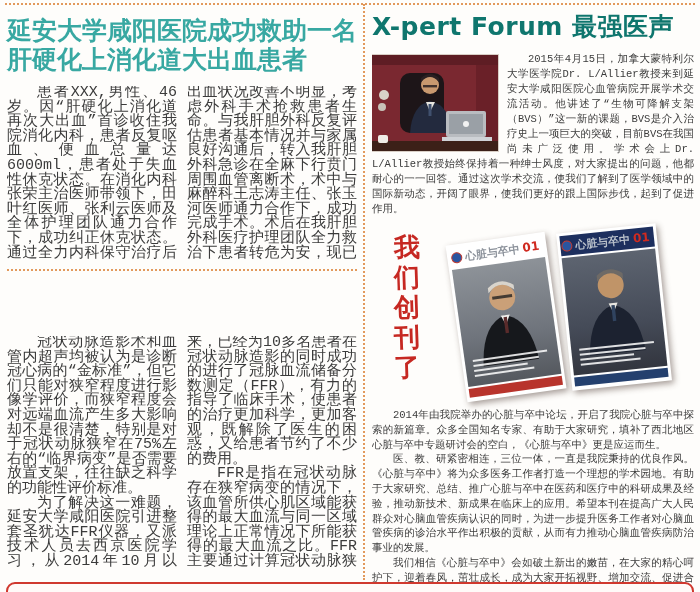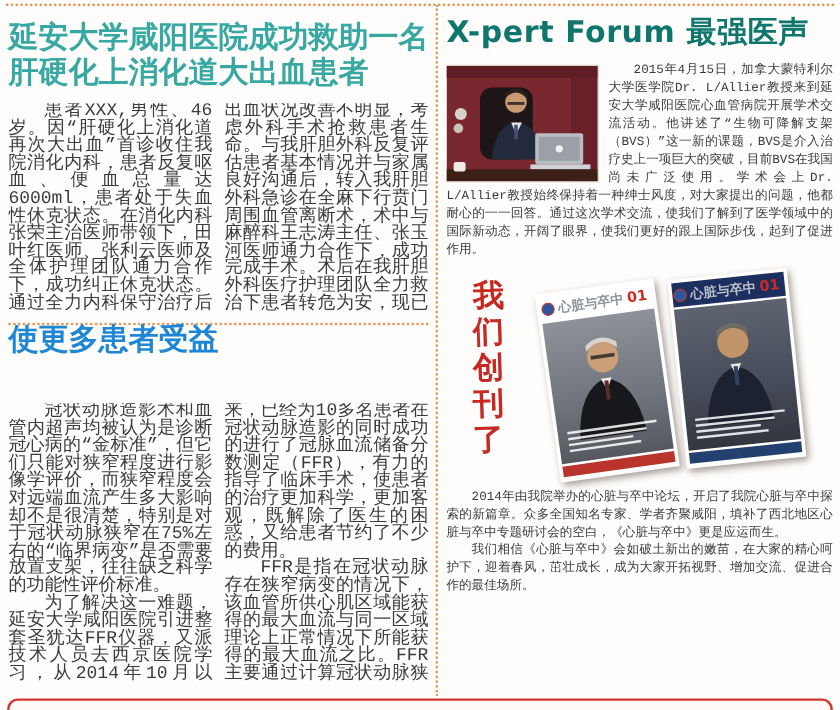--- a/index.html
+++ b/index.html
@@ -87,21 +87,20 @@
   </div>
 
   <div class="bodytext two-col" style="top:80px;height:178px;">
     <p class="para">患者XXX,男性、46岁。因“肝硬化上消化道再次大出血”首诊收住我院消化内科，患者反复呕血、便血总量达6000ml，患者处于失血性休克状态。在消化内科张荣主治医师带领下，田叶红医师、张利云医师及全体护理团队通力合作下，成功纠正休克状态。通过全力内科保守治疗后出血状况改善不明显，考虑外科手术抢救患者生命。与我肝胆外科反复评估患者基本情况并与家属良好沟通后，转入我肝胆外科急诊在全麻下行贲门周围血管离断术，术中与麻醉科王志涛主任、张玉河医师通力合作下，成功完成手术。术后在我肝胆外科医疗护理团队全力救治下患者转危为安，现已顺利出院。在血源紧张的状态下输血科全力配合，患者总计输血量达15000ml。此类患者再次大出血死亡率极高，据国内外文献报道高达70%~80%，此列病人的救治成功，也标志我院对此类病人的多学科联合治疗技术实力到了一个新的高度。</p>
     <p class="byline">肝胆外科 姚春和</p>
   </div>
 
   <div class="dotted-h" style="left:0;width:350px;top:263px;"></div>
 
   <div class="headline blue">
-    <div>使更多患者受益</div>
   </div>
 
   <div class="bodytext two-col" style="top:330px;height:240px;">
     <p class="para">冠状动脉造影术和血管内超声均被认为是诊断冠心病的“金标准”，但它们只能对狭窄程度进行影像学评价，而狭窄程度会对远端血流产生多大影响却不是很清楚，特别是对于冠状动脉狭窄在75%左右的“临界病变”是否需要放置支架，往往缺乏科学的功能性评价标准。</p>
     <p class="para">为了解决这一难题，延安大学咸阳医院引进整套圣犹达FFR仪器，又派技术人员去西京医院学习，从2014年10月以来，已经为10多名患者在冠状动脉造影的同时成功的进行了冠脉血流储备分数测定（FFR），有力的指导了临床手术，使患者的治疗更加科学，更加客观，既解除了医生的困惑，又给患者节约了不少的费用。</p>
     <p class="para">FFR是指在冠状动脉存在狭窄病变的情况下，该血管所供心肌区域能获得的最大血流与同一区域理论上正常情况下所能获得的最大血流之比。FFR主要通过计算冠状动脉狭窄远端压力与主动脉根部压力之比来获得，压力通过导管压力导丝在血管内而测得。FFR是目前公认的冠状动脉病变功能学评价“金标准”，是对冠状动脉造影的补充，对于判断冠脉病变的严重程度及治疗策略的选择提供重要参考依据。随着这项新技术的日臻成熟，冠心病患者放置支架不再盲目。</p>
     <p class="byline">通讯员 张军强</p>
   </div>
 </div>
 
@@ -193,18 +192,19 @@
             <i></i>
             <i></i>
             <i></i>
           </div>
       </div>
       <div class="cover-foot"></div>
     </div>
   </div>
 
   <div class="bodytext journal-text">
-    <p class="para">2014年由我院举办的心脏与卒中论坛，开启了我院心脏与卒中探索的新篇章。众多全国知名专家、学者齐聚咸阳，填补了西北地区心脏与卒中专题研讨会的空白，《心脏与卒中》更是应运而生。</p>
+    <p class="para">2014年由我院举办的心脏与卒中论坛，开启了我院心脏与卒中探索的新篇章。众多全国知名专家、有助于大家研究，填补了西北地区心脏与卒中专题研讨会的空白，《心脏与卒中》更是应运而生。</p>
+    <p class="para">医、教、研紧密相连，三位一体，一直是我院秉持的优良作风。《心脏与卒中》将为众多医务工作者打造一个理想的学术园地。有助于大家研究、总结、推广心脏与卒中在医药和医疗中的科研成果及经验，推动新技术、新成果在临床上的应用。希望本刊在提高广大人民群众对心脑血管疾病认识的同时，为进一步提升医务工作者对心脑血管疾病的诊治水平作出积极的贡献，从而有力推动心脑血管疾病防治事业的发展。</p>
     <p class="para">我们相信《心脏与卒中》会如破土新出的嫩苗，在大家的精心呵护下，迎着春风，茁壮成长，成为大家开拓视野、增加交流、促进合作的最佳场所。</p>
   </div>
 </div>
 
 <div class="bottom-box"></div>
 
 </body></html>

